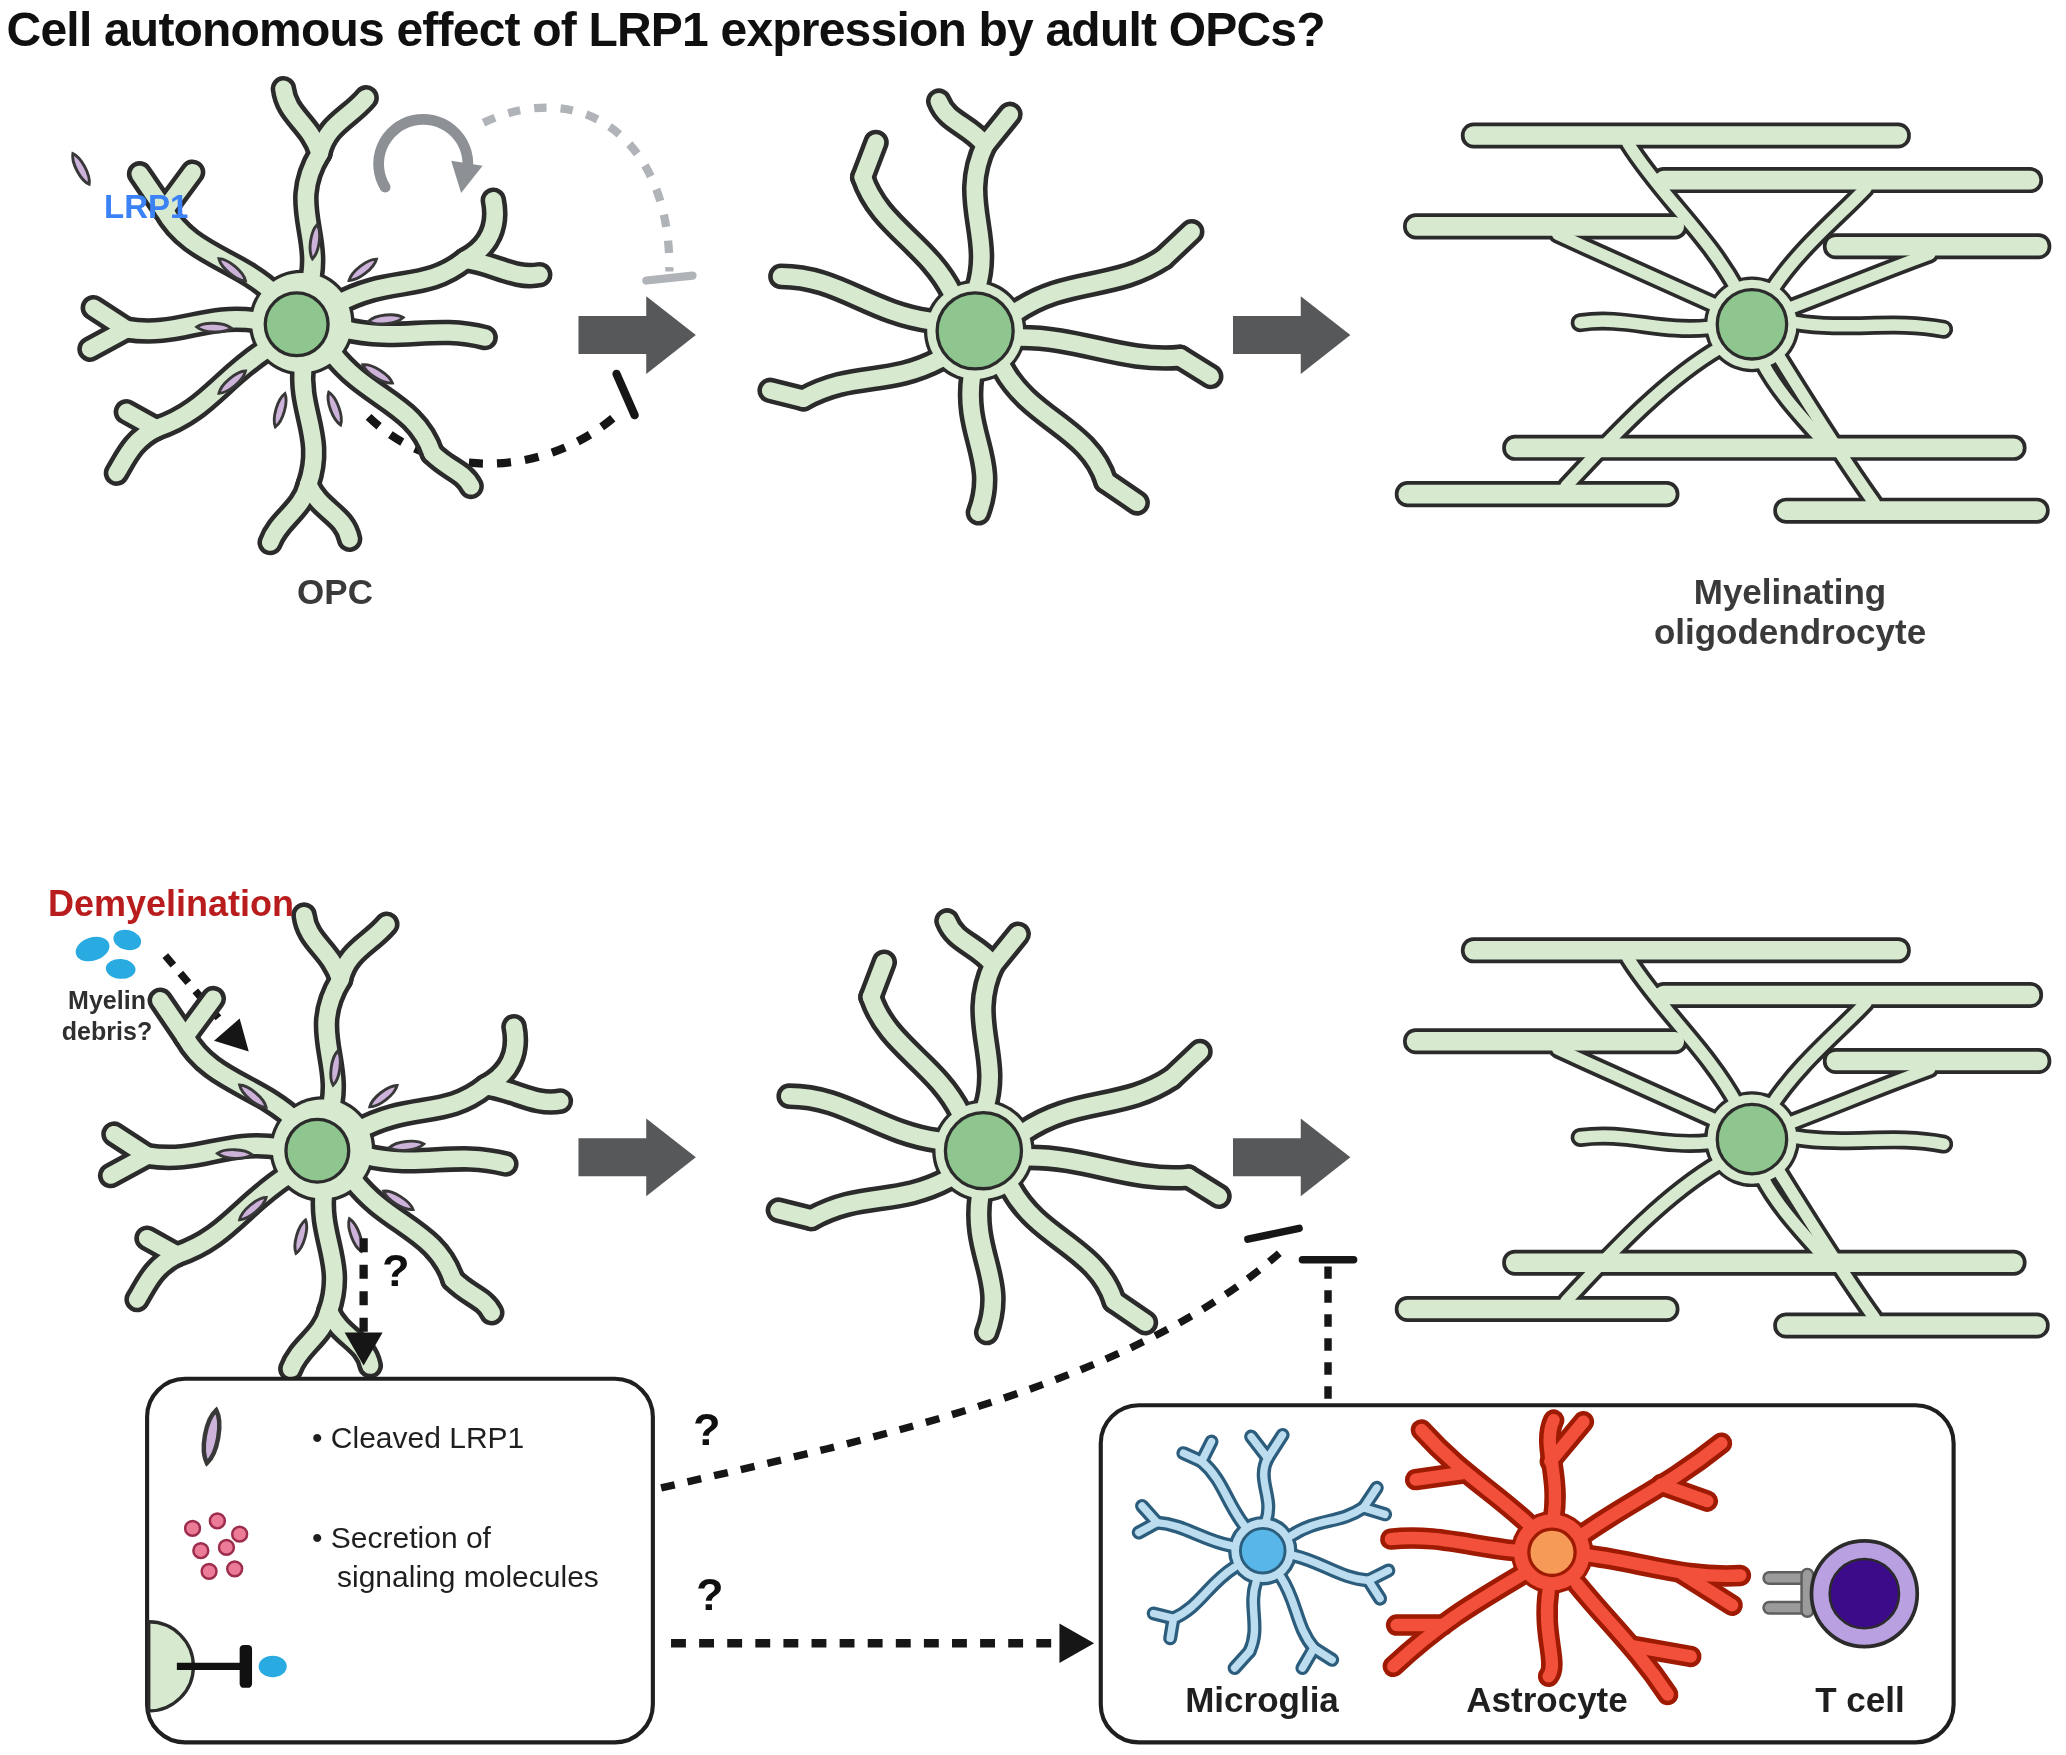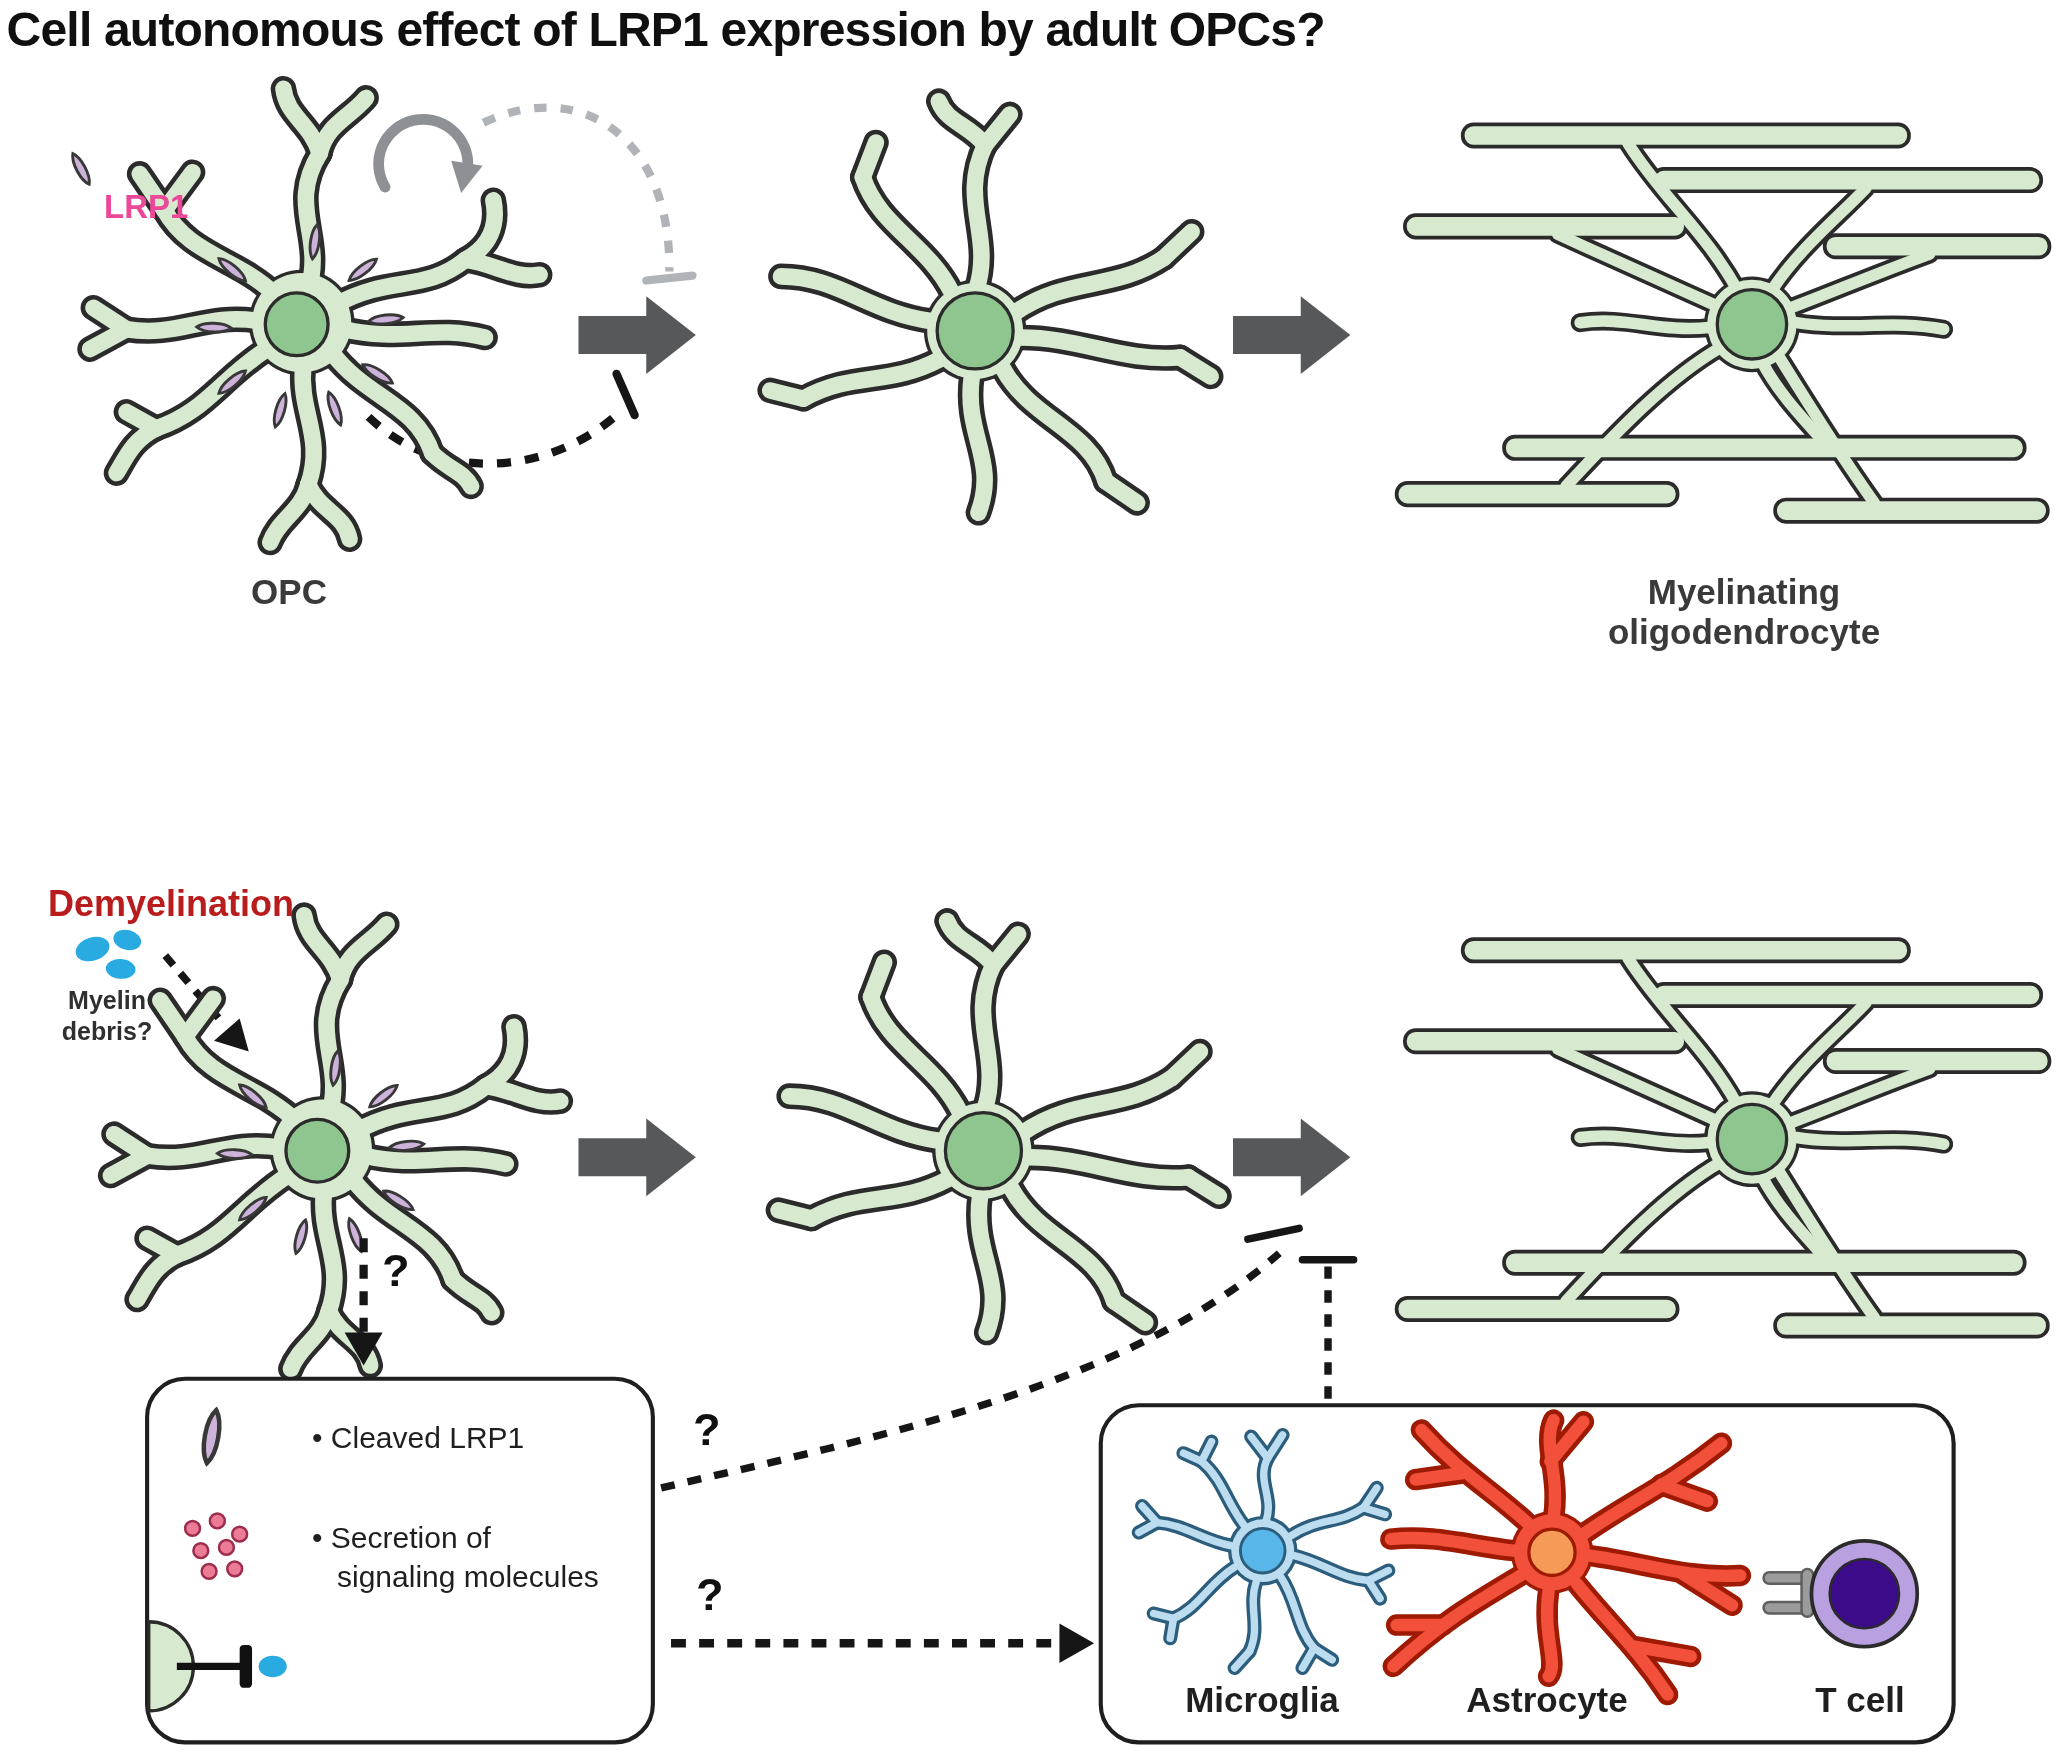--- a/index.html
+++ b/index.html
@@ -1,22 +1,22 @@
 <!DOCTYPE html>
 <html style="font-size:13.2px"><head>
 <meta charset="utf-8">
 <style>
   html,body{margin:0;padding:0;background:#ffffff;}
   .canvas{position:relative;width:2066px;height:1748px;background:#ffffff;overflow:hidden;
           font-family:"Liberation Sans",sans-serif;}
   svg.art{position:absolute;left:0;top:0;}
   .t{position:absolute;color:#1c1c1c;white-space:pre-line;}
   .title{font-size:48px;font-weight:700;letter-spacing:-0.8px;color:#101010;}
-  .cell-label{font-size:35px;font-weight:700;color:#3a3a3a;transform:translateX(-50%);text-align:center;}
-  .small-label{font-size:33px;font-weight:700;color:#ec4899;}
+  .cell-label{font-size:35px;font-weight:700;color:#3a3a3a;transform:translateX(-50%);text-align:center;margin-left:46px;}
+  .small-label{font-size:33px;font-weight:700;color:#3b82f6;}
   .demy{font-size:36px;font-weight:700;color:#b91c1c;}
   .tiny-label{font-size:25px;font-weight:700;color:#2f2f2f;transform:translateX(-50%);text-align:center;line-height:1.25;}
   .qmark{font-size:45px;font-weight:700;color:#101010;}
   .item{font-size:30px;color:#1f1f1f;line-height:1.3;padding-left:25px;text-indent:-25px;width:306px;}
   .glia-label{font-size:35px;font-weight:700;color:#1f1f1f;transform:translateX(-50%);text-align:right;}
 
   
   .ol{fill:none;stroke:#2b2b2b;stroke-linecap:round;stroke-linejoin:round;}
   .fl{fill:none;stroke-linecap:round;stroke-linejoin:round;}
   .opc-ol{stroke-width:31px;}

